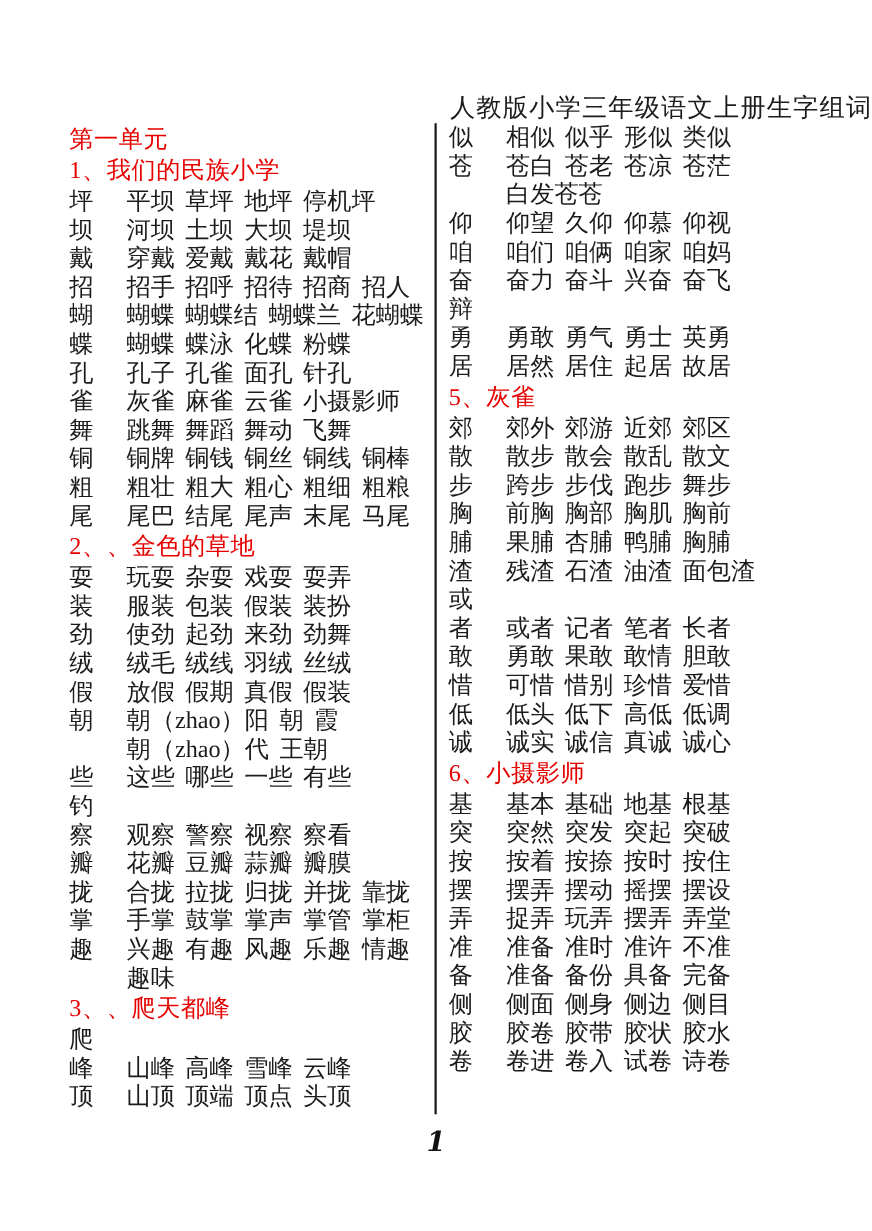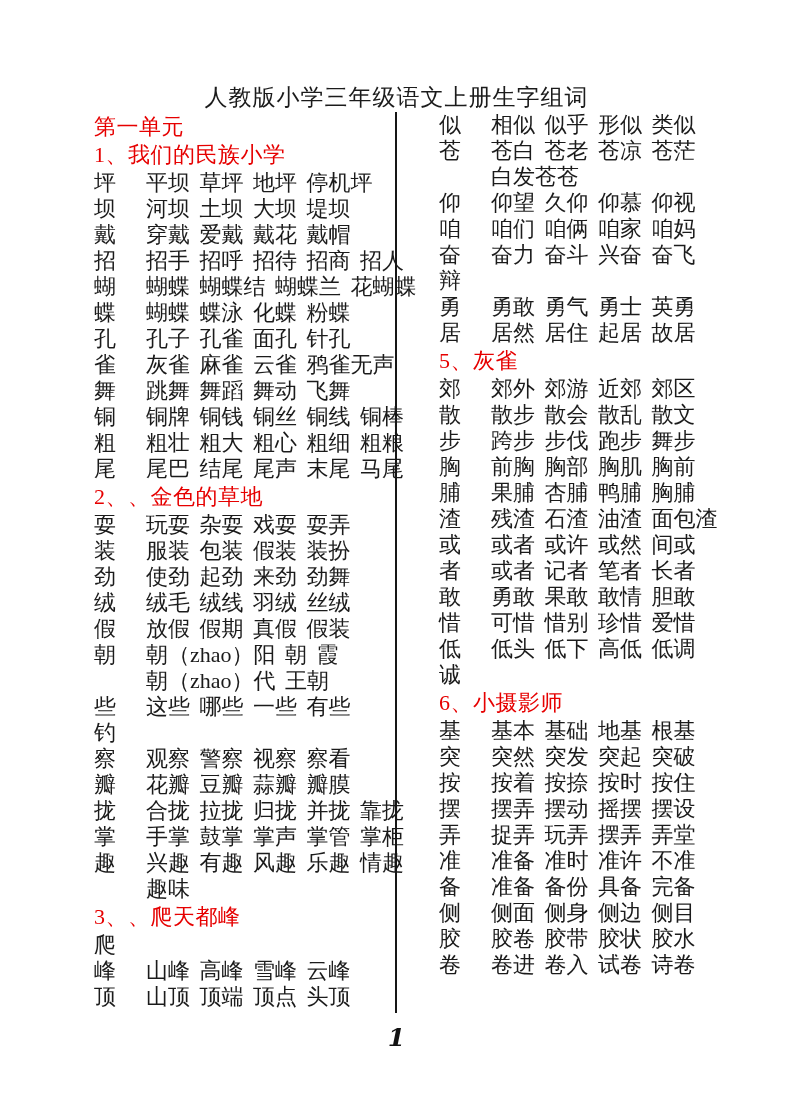--- a/index.html
+++ b/index.html
@@ -14,37 +14,36 @@
     background: #ffffff;
     overflow: hidden;
     font-family: "Liberation Serif", "DejaVu Serif", serif;
     color: #1b1b1b;
   }
   .doc-title {
     position: absolute;
     top: 82px;
     left: 0;
     width: 100%;
-    text-align: center;
+    text-align: right;
     font-size: 23px;
     letter-spacing: 1px;
     white-space: nowrap;
   }
   .divider {
     position: absolute;
     left: 395px;
     top: 112px;
     width: 2px;
     height: 901px;
     background: #161616;
   }
   .col {
     position: absolute;
     top: 112px;
-    margin-left: 31px;
   }
   .col-left  { left: 63px;  width: 330px; }
   .col-right { left: 408px; width: 355px; }
   .row {
     display: flex;
     font-size: 22px;
     line-height: 26px;
     height: 26px;
     white-space: nowrap;
   }
@@ -105,21 +104,21 @@
       <div class="row entry">
         <span class="head">蝶</span>
         <span class="words">蝴蝶 蝶泳 化蝶 粉蝶</span>
       </div>
       <div class="row entry">
         <span class="head">孔</span>
         <span class="words">孔子 孔雀 面孔 针孔</span>
       </div>
       <div class="row entry">
         <span class="head">雀</span>
-        <span class="words">灰雀 麻雀 云雀 鸦雀无声</span>
+        <span class="words">灰雀 麻雀 云雀 小摄影师</span>
       </div>
       <div class="row entry">
         <span class="head">舞</span>
         <span class="words">跳舞 舞蹈 舞动 飞舞</span>
       </div>
       <div class="row entry">
         <span class="head">铜</span>
         <span class="words">铜牌 铜钱 铜丝 铜线 铜棒</span>
       </div>
       <div class="row entry">
@@ -262,40 +261,40 @@
       <div class="row entry">
         <span class="head">脯</span>
         <span class="words">果脯 杏脯 鸭脯 胸脯</span>
       </div>
       <div class="row entry">
         <span class="head">渣</span>
         <span class="words">残渣 石渣 油渣 面包渣</span>
       </div>
       <div class="row entry">
         <span class="head">或</span>
-        <span class="words">或者 或许 或然 间或</span>
       </div>
       <div class="row entry">
         <span class="head">者</span>
         <span class="words">或者 记者 笔者 长者</span>
       </div>
       <div class="row entry">
         <span class="head">敢</span>
         <span class="words">勇敢 果敢 敢情 胆敢</span>
       </div>
       <div class="row entry">
         <span class="head">惜</span>
         <span class="words">可惜 惜别 珍惜 爱惜</span>
       </div>
       <div class="row entry">
         <span class="head">低</span>
         <span class="words">低头 低下 高低 低调</span>
       </div>
       <div class="row entry">
         <span class="head">诚</span>
+        <span class="words">诚实 诚信 真诚 诚心</span>
       </div>
       <div class="row lesson">6、小摄影师</div>
       <div class="row entry">
         <span class="head">基</span>
         <span class="words">基本 基础 地基 根基</span>
       </div>
       <div class="row entry">
         <span class="head">突</span>
         <span class="words">突然 突发 突起 突破</span>
       </div>

